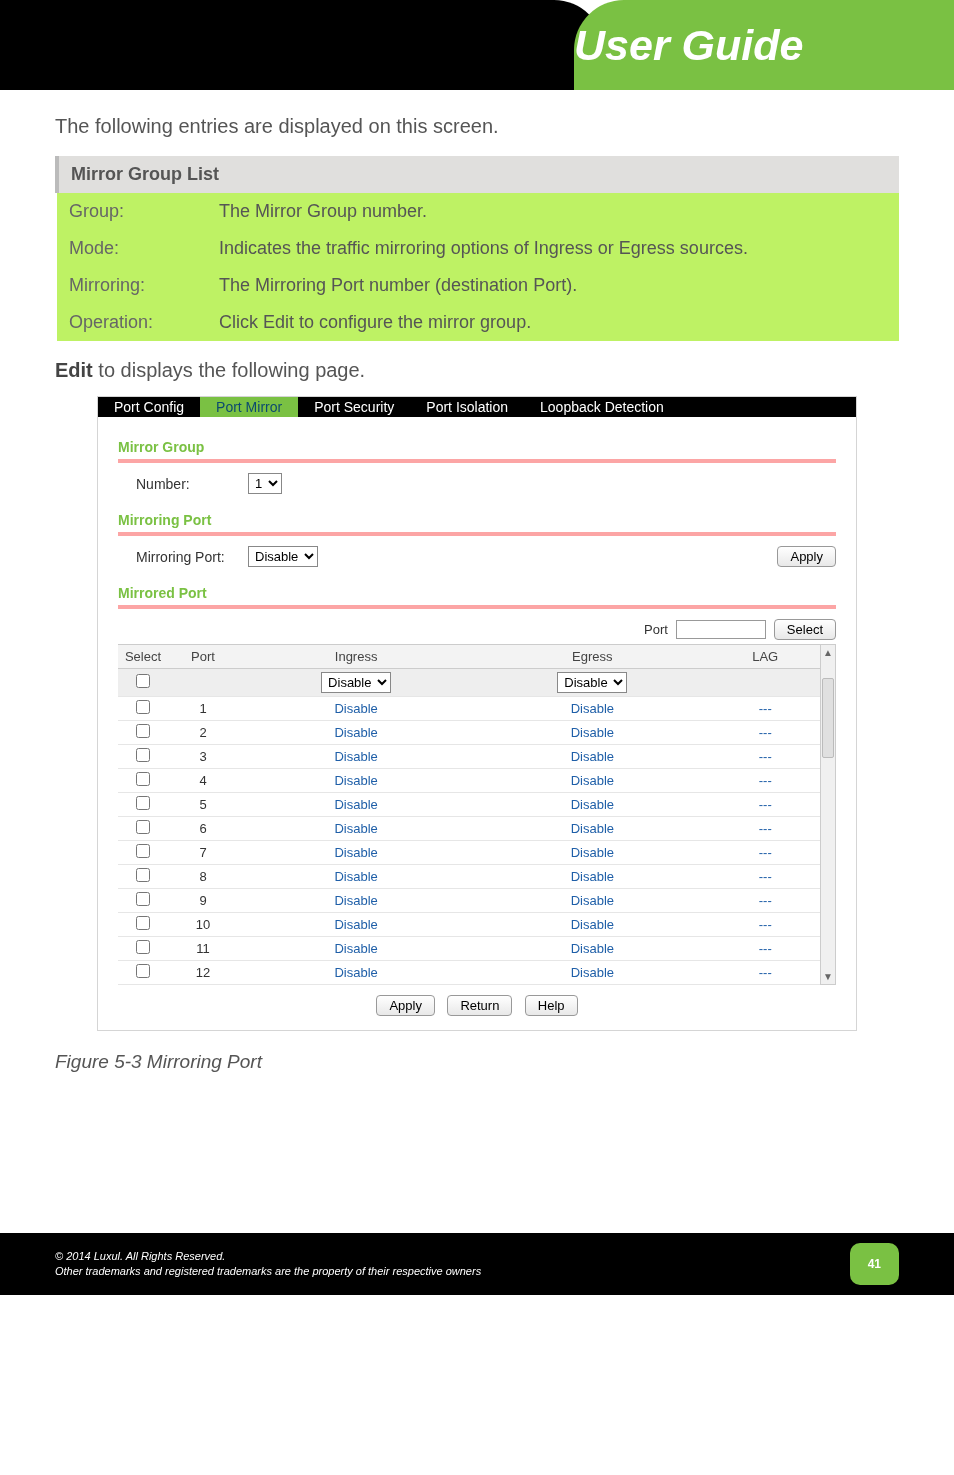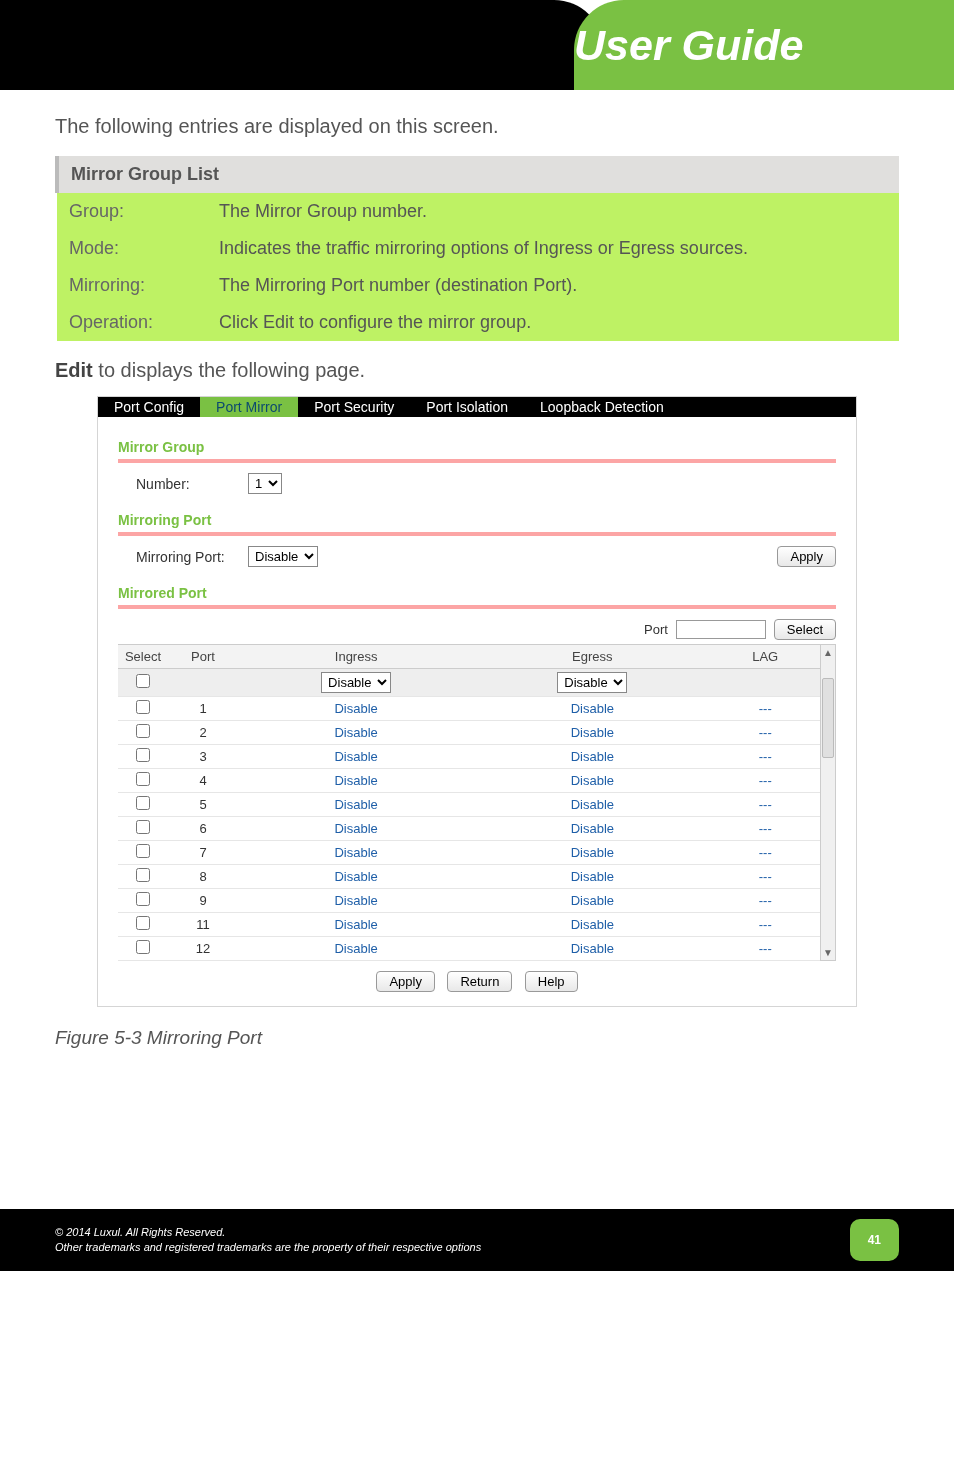--- a/index.html
+++ b/index.html
@@ -206,20 +206,27 @@
                 </tr>
                 <tr>
                   <td class="cbcell"><input type="checkbox" style=""></td>
                   <td class="portnum">9</td>
                   <td>Disable</td>
                   <td>Disable</td>
                   <td>---</td>
                 </tr>
                 <tr>
                   <td class="cbcell"><input type="checkbox" style=""></td>
+                  <td class="portnum">10</td>
+                  <td>Disable</td>
+                  <td>Disable</td>
+                  <td>---</td>
+                </tr>
+                <tr>
+                  <td class="cbcell"><input type="checkbox" style=""></td>
                   <td class="portnum">11</td>
                   <td>Disable</td>
                   <td>Disable</td>
                   <td>---</td>
                 </tr>
                 <tr>
                   <td class="cbcell"><input type="checkbox" style=""></td>
                   <td class="portnum">12</td>
                   <td>Disable</td>
                   <td>Disable</td>
@@ -246,16 +253,16 @@
     </div>
   </div>
 
   <p class="figcap">Figure 5-3 Mirroring Port</p>
 
 </div>
 
 <div class="footer">
   <div class="ftext">
     <div>© 2014  Luxul. All Rights Reserved.</div>
-    <div>Other trademarks and registered trademarks are the property of their respective options</div>
+    <div>Other trademarks and registered trademarks are the property of their respective owners</div>
   </div>
   <div class="pnum">41</div>
 </div>
 
 </body></html>

